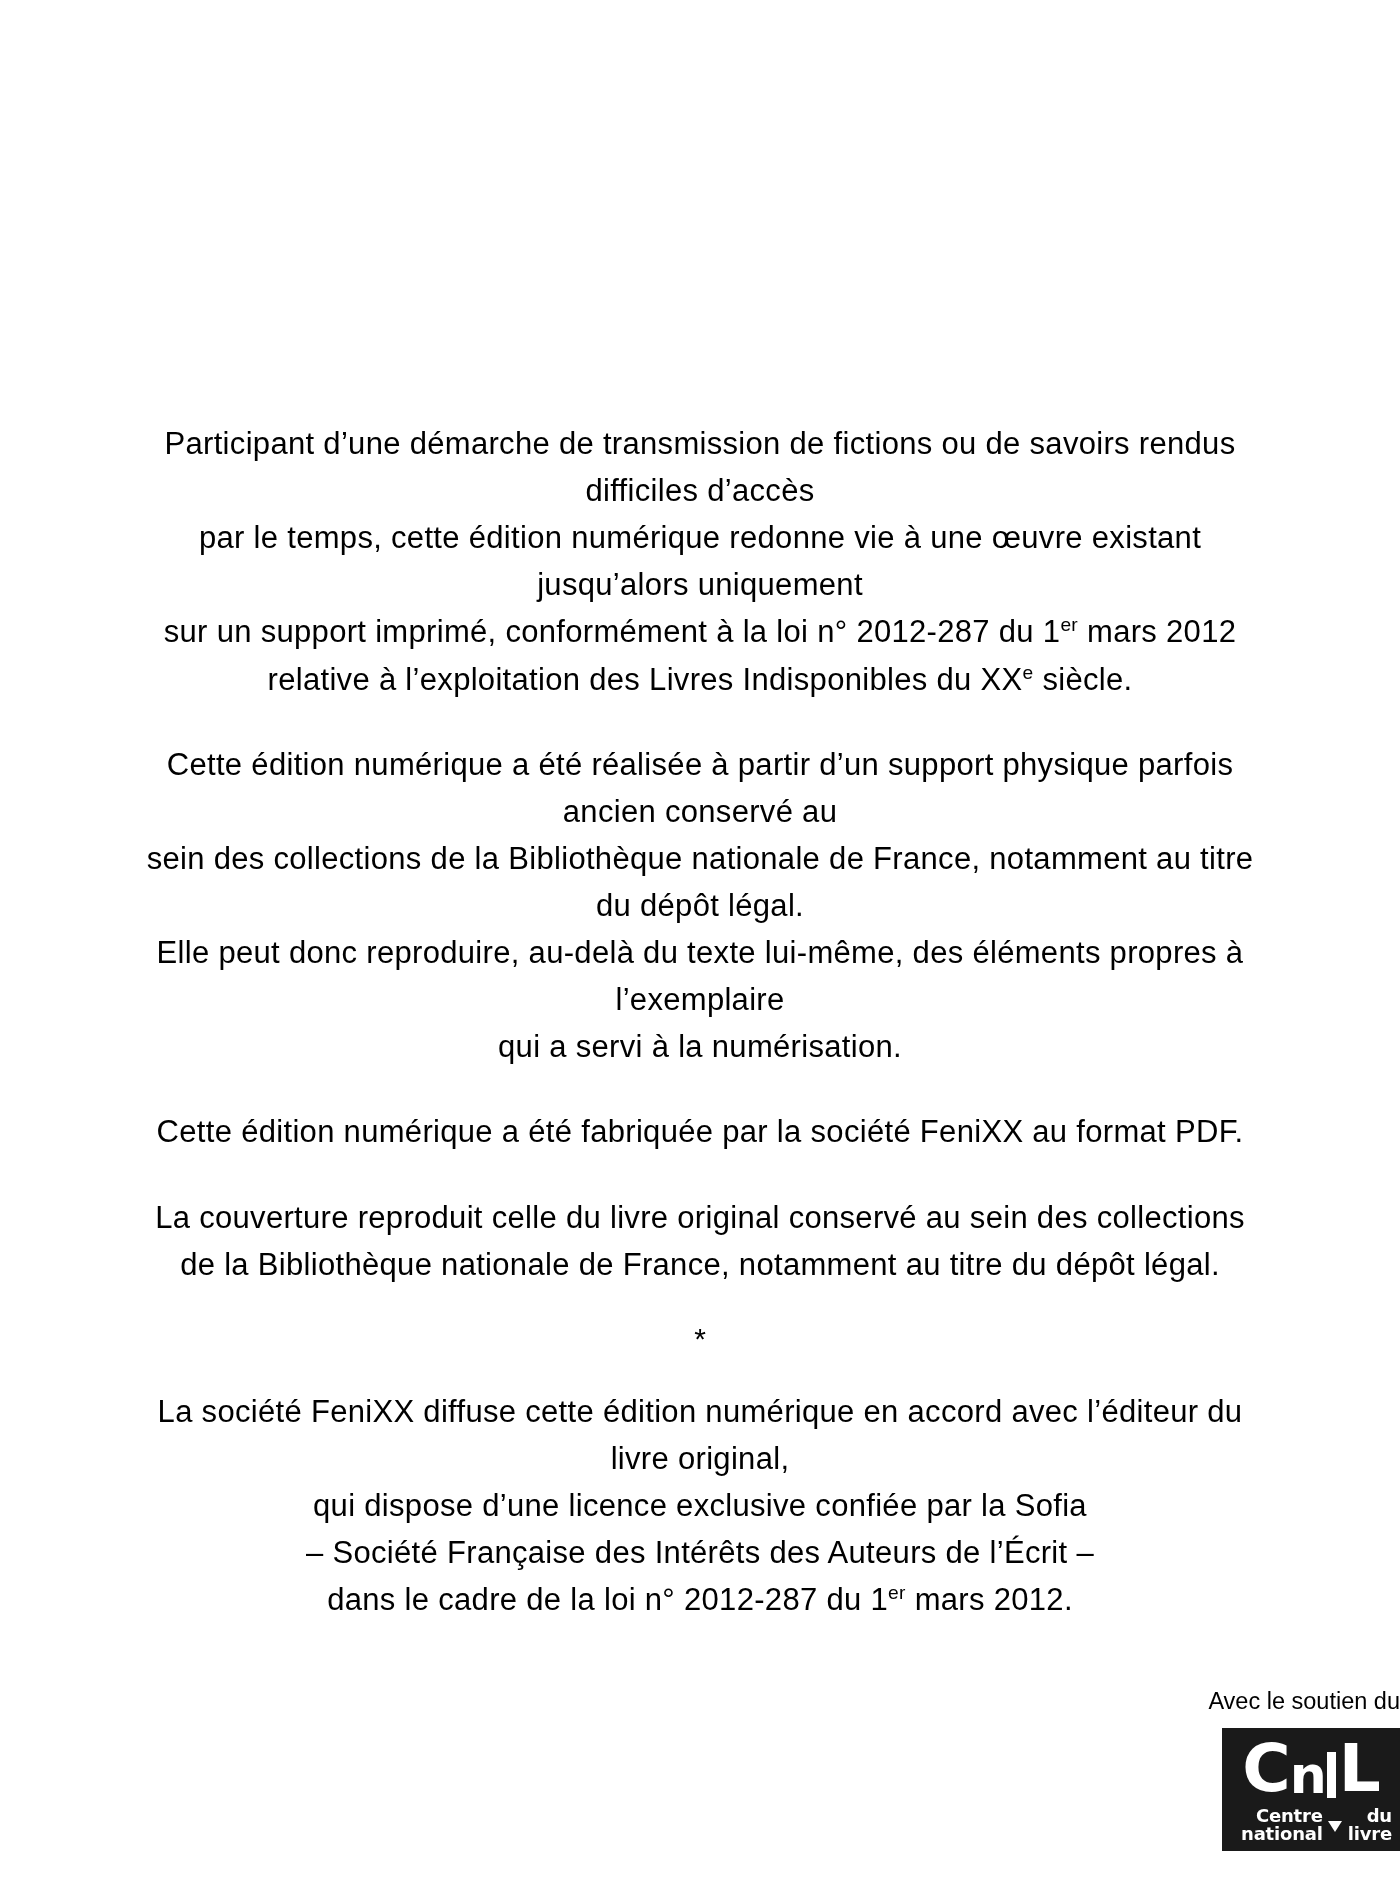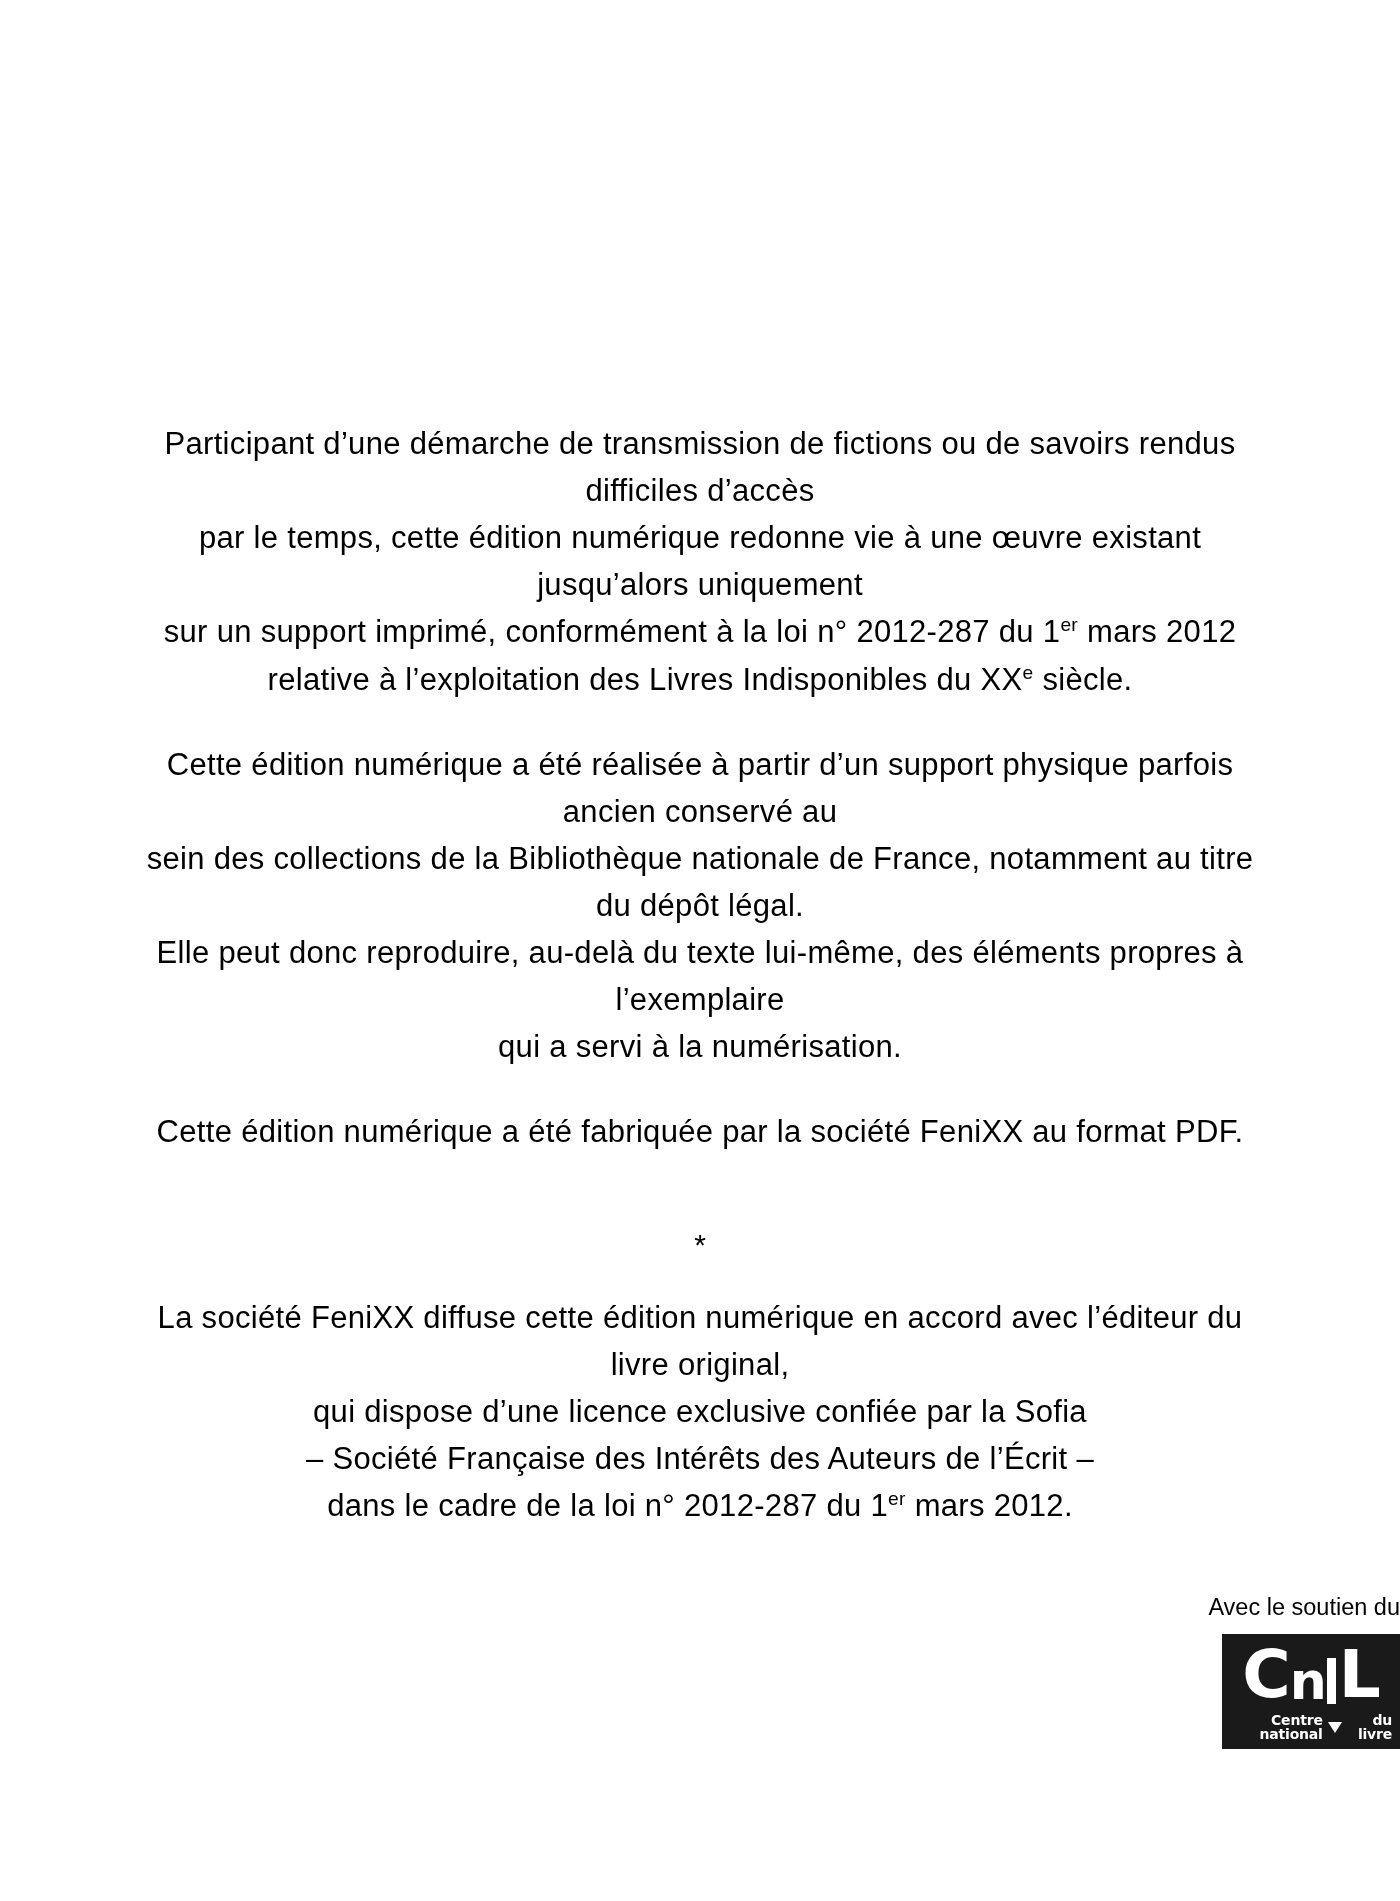--- a/index.html
+++ b/index.html
@@ -101,21 +101,21 @@
     margin-top: 7px;
     display: flex;
     align-items: center;
     justify-content: center;
     gap: 5px;
   }
   .cnl-sub {
     color: #ffffff;
     font-family: "DejaVu Sans", sans-serif;
     font-weight: bold;
-    font-size: 14px;
+    font-size: 18px;
     letter-spacing: -0.2px;
     line-height: 1;
   }
   .cnl-check {
     width: 0;
     height: 0;
     display: inline-block;
     border-left: 7px solid transparent;
     border-right: 7px solid transparent;
     border-top: 11px solid #ffffff;
@@ -131,20 +131,21 @@
 
     <p class="para">Participant d’une démarche de transmission de fictions ou de savoirs rendus difficiles d’accès<br>par le temps, cette édition numérique redonne vie à une œuvre existant jusqu’alors uniquement<br>sur un support imprimé, conformément à la loi n° 2012-287 du 1<sup>er</sup> mars 2012<br>relative à l’exploitation des Livres Indisponibles du XX<sup>e</sup> siècle.</p>
     <div class="gap-lg"></div>
 
     <p class="para">Cette édition numérique a été réalisée à partir d’un support physique parfois ancien conservé au<br>sein des collections de la Bibliothèque nationale de France, notamment au titre du dépôt légal.<br>Elle peut donc reproduire, au-delà du texte lui-même, des éléments propres à l’exemplaire<br>qui a servi à la numérisation.</p>
     <div class="gap-lg"></div>
 
     <p class="para">Cette édition numérique a été fabriquée par la société FeniXX au format PDF.</p>
     <div class="gap-lg"></div>
 
+    <p class="para">La couverture reproduit celle du livre original conservé au sein des collections<br>de la Bibliothèque nationale de France, notamment au titre du dépôt légal.</p>
     <div class="gap-md"></div>
 
     <div class="star">*</div>
     <div class="gap-sep"></div>
 
     <p class="para">La société FeniXX diffuse cette édition numérique en accord avec l’éditeur du livre original,<br>qui dispose d’une licence exclusive confiée par la Sofia<br>– Société Française des Intérêts des Auteurs de l’Écrit –<br>dans le cadre de la loi n° 2012-287 du 1<sup>er</sup> mars 2012.</p>
 
     <div class="support-block">
       <div class="support-text">Avec le soutien du</div>
       <div class="cnl-logo">

